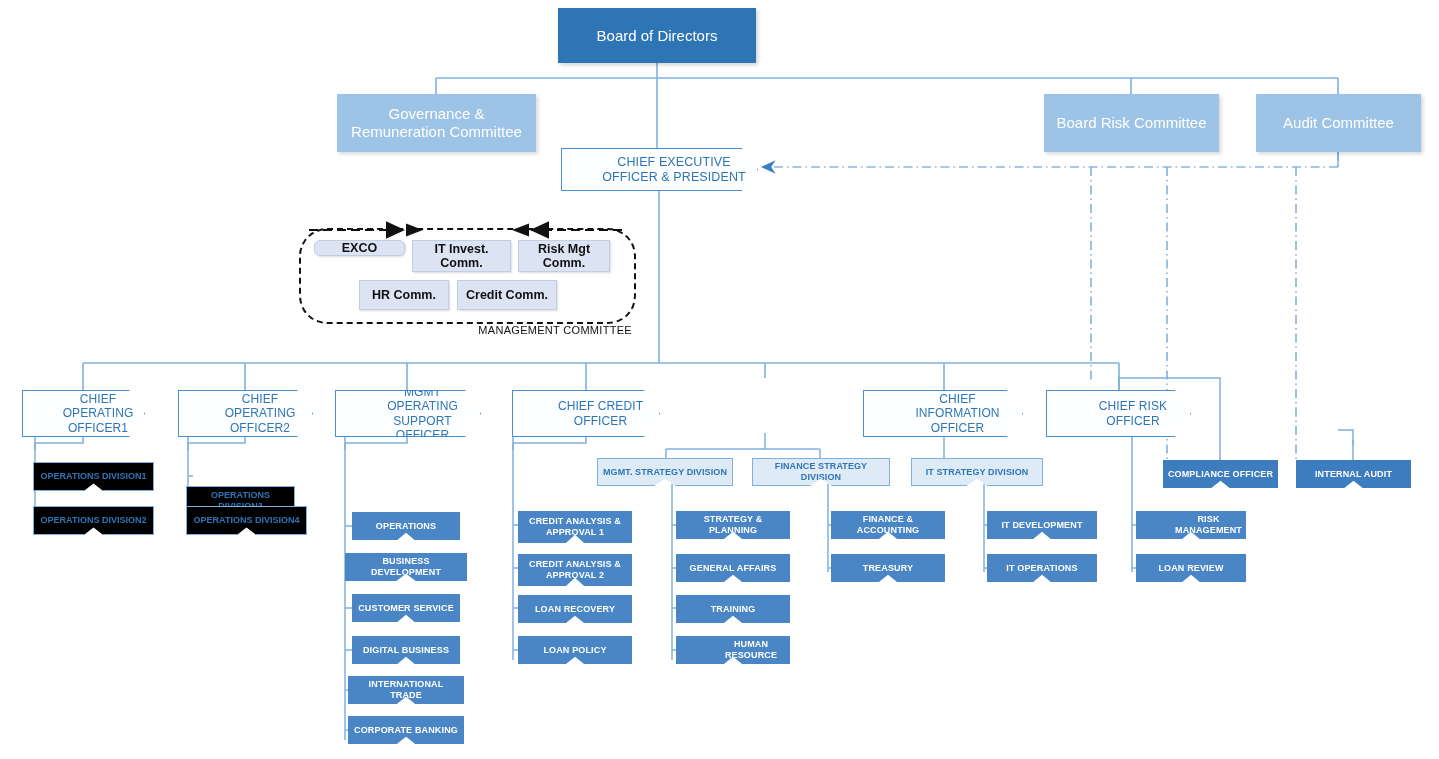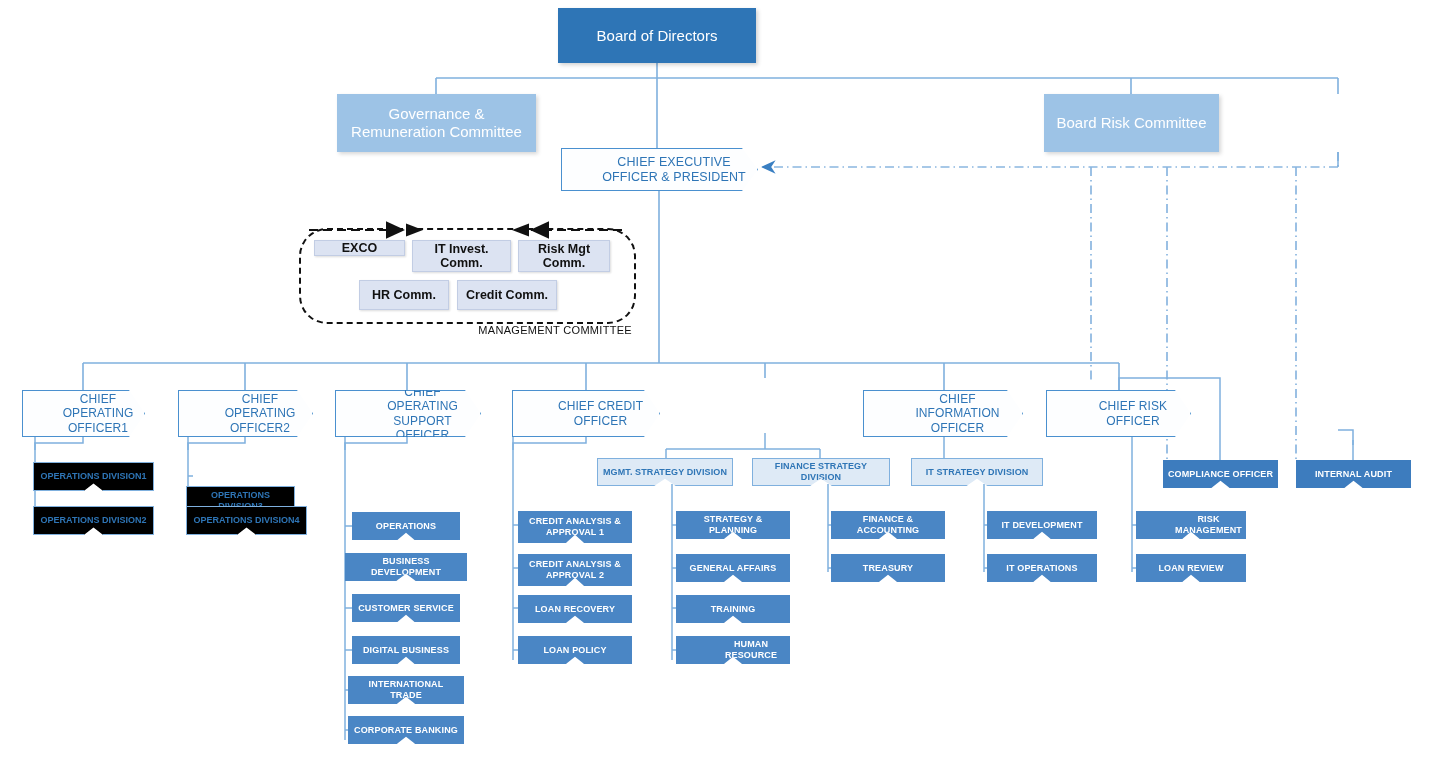--- a/index.html
+++ b/index.html
@@ -202,36 +202,39 @@
   </div>
 
   <div class="node n-cmte" style="left:337px;top:94px;width:199px;height:58px;">
     <span class="lbl">Governance &amp; Remuneration Committee</span>
   </div>
 
   <div class="node n-cmte" style="left:1044px;top:94px;width:175px;height:58px;">
     <span class="lbl">Board Risk Committee</span>
   </div>
 
+  <div class="node n-cmte" style="left:1256px;top:94px;width:165px;height:58px;">
+    <span class="lbl">Audit Committee</span>
+  </div>
 
   <div class="node n-chief n-ceo notch-r" style="left:561px;top:148px;width:197px;height:43px;">
     <span class="lbl">CHIEF EXECUTIVE OFFICER &amp; PRESIDENT</span>
   </div>
 
   <div class="mc-capsule" style="left:299px;top:228px;width:333px;height:92px;"></div>
   <svg style="position:absolute;left:299px;top:216px;width:333px;height:30px;z-index:3;" viewBox="0 0 333 30">
     <g stroke="#111" stroke-width="2" fill="none" stroke-dasharray="9 5">
       <path d="M10,14 L105,14" marker-end="url(#arrBlack)"></path>
       <path d="M323,14 L232,14" marker-end="url(#arrBlack)"></path>
     </g>
     <path d="M107,7.5 L124,14 L107,20.5 Z" fill="#111"></path>
     <path d="M230,7.5 L213,14 L230,20.5 Z" fill="#111"></path>
   </svg>
 
-  <div class="n-mc" style="left:314px;top:240px;width:91px;height:16px;">
+  <div class="n-mc" style="left:314px;top:240px;width:91px;height:16px;border-radius:6px;">
     <span class="lbl">EXCO</span>
   </div>
   <div class="n-mc" style="left:412px;top:240px;width:99px;height:32px;">
     <span class="lbl">IT Invest. Comm.</span>
   </div>
   <div class="n-mc" style="left:518px;top:240px;width:92px;height:32px;">
     <span class="lbl">Risk Mgt Comm.</span>
   </div>
   <div class="n-mc" style="left:359px;top:280px;width:90px;height:30px;">
     <span class="lbl">HR Comm.</span>
@@ -241,21 +244,21 @@
   </div>
   <div class="mc-label" style="left:299px;top:324px;width:333px;">MANAGEMENT COMMITTEE</div>
 
   <div class="node n-chief notch-r" style="left:22px;top:390px;width:123px;height:47px;">
     <span class="lbl">CHIEF OPERATING OFFICER1</span>
   </div>
   <div class="node n-chief notch-r" style="left:178px;top:390px;width:135px;height:47px;">
     <span class="lbl">CHIEF OPERATING OFFICER2</span>
   </div>
   <div class="node n-chief notch-r" style="left:335px;top:390px;width:146px;height:47px;">
-    <span class="lbl">CHIEF OPERATING SUPPORT OFFICER</span>
+    <span class="lbl">MGMT OPERATING SUPPORT OFFICER</span>
   </div>
   <div class="node n-chief notch-r" style="left:512px;top:390px;width:148px;height:47px;">
     <span class="lbl">CHIEF CREDIT OFFICER</span>
   </div>
   <div class="node n-chief notch-r" style="left:863px;top:390px;width:160px;height:47px;">
     <span class="lbl">CHIEF INFORMATION OFFICER</span>
   </div>
   <div class="node n-chief notch-r" style="left:1046px;top:390px;width:145px;height:47px;">
     <span class="lbl">CHIEF RISK OFFICER</span>
   </div>

